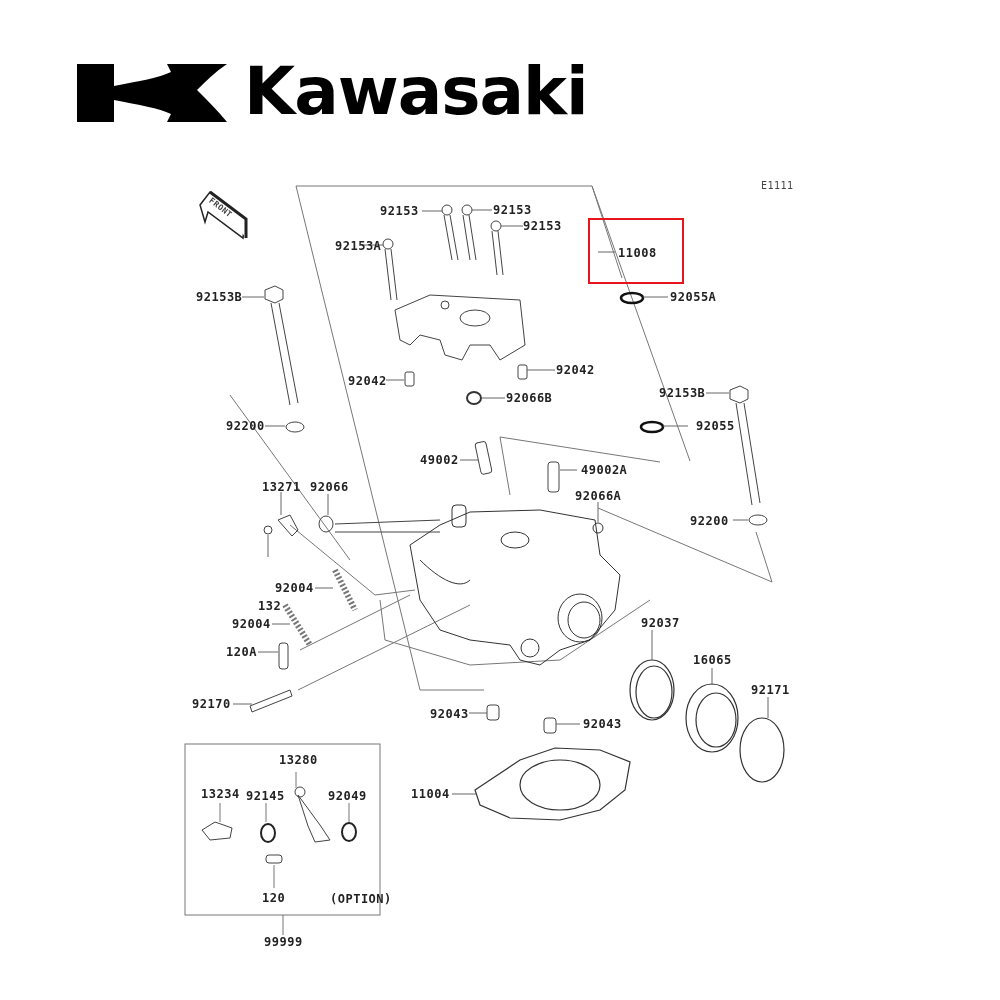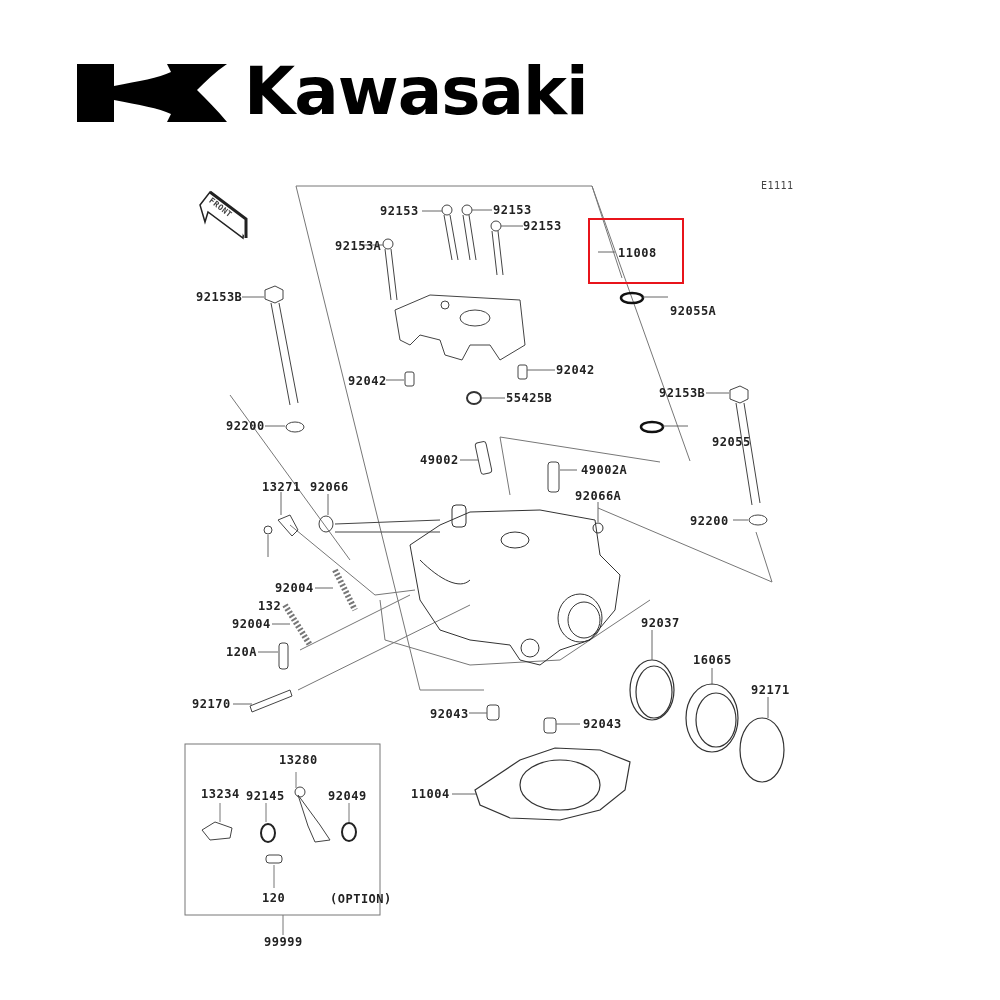--- a/index.html
+++ b/index.html
@@ -184,28 +184,28 @@
 <div class="highlight"></div>
 
 <div class="lbl small" style="left:207px;top:202px;transform:rotate(38deg);font-weight:bold;font-size:8px;">FRONT</div>
 <div class="lbl small" style="left:761px;top:180px;">E1111</div>
 
 <div class="lbl" style="left:380px;top:205px;">92153</div>
 <div class="lbl" style="left:493px;top:204px;">92153</div>
 <div class="lbl" style="left:523px;top:220px;">92153</div>
 <div class="lbl" style="left:316px;top:240px;margin-left:19px;">92153A</div>
 <div class="lbl" style="left:618px;top:247px;">11008</div>
-<div class="lbl" style="left:670px;top:291px;margin-top:14px;">92055A</div>
+<div class="lbl" style="left:670px;top:291px;">92055A</div>
 <div class="lbl" style="left:196px;top:291px;">92153B</div>
 <div class="lbl" style="left:348px;top:375px;">92042</div>
 <div class="lbl" style="left:556px;top:364px;">92042</div>
-<div class="lbl" style="left:506px;top:392px;">55425B</div>
+<div class="lbl" style="left:506px;top:392px;">92066B</div>
 <div class="lbl" style="left:659px;top:387px;">92153B</div>
 <div class="lbl" style="left:226px;top:420px;">92200</div>
-<div class="lbl" style="left:712px;top:420px;margin-top:16px;">92055</div>
+<div class="lbl" style="left:696px;top:420px;">92055</div>
 <div class="lbl" style="left:420px;top:454px;">49002</div>
 <div class="lbl" style="left:581px;top:464px;">49002A</div>
 <div class="lbl" style="left:262px;top:481px;">13271</div>
 <div class="lbl" style="left:310px;top:481px;">92066</div>
 <div class="lbl" style="left:575px;top:490px;">92066A</div>
 <div class="lbl" style="left:690px;top:515px;">92200</div>
 <div class="lbl" style="left:258px;top:560px;margin-top:40px;">132</div>
 <div class="lbl" style="left:275px;top:582px;">92004</div>
 <div class="lbl" style="left:232px;top:618px;">92004</div>
 <div class="lbl" style="left:641px;top:617px;">92037</div>

